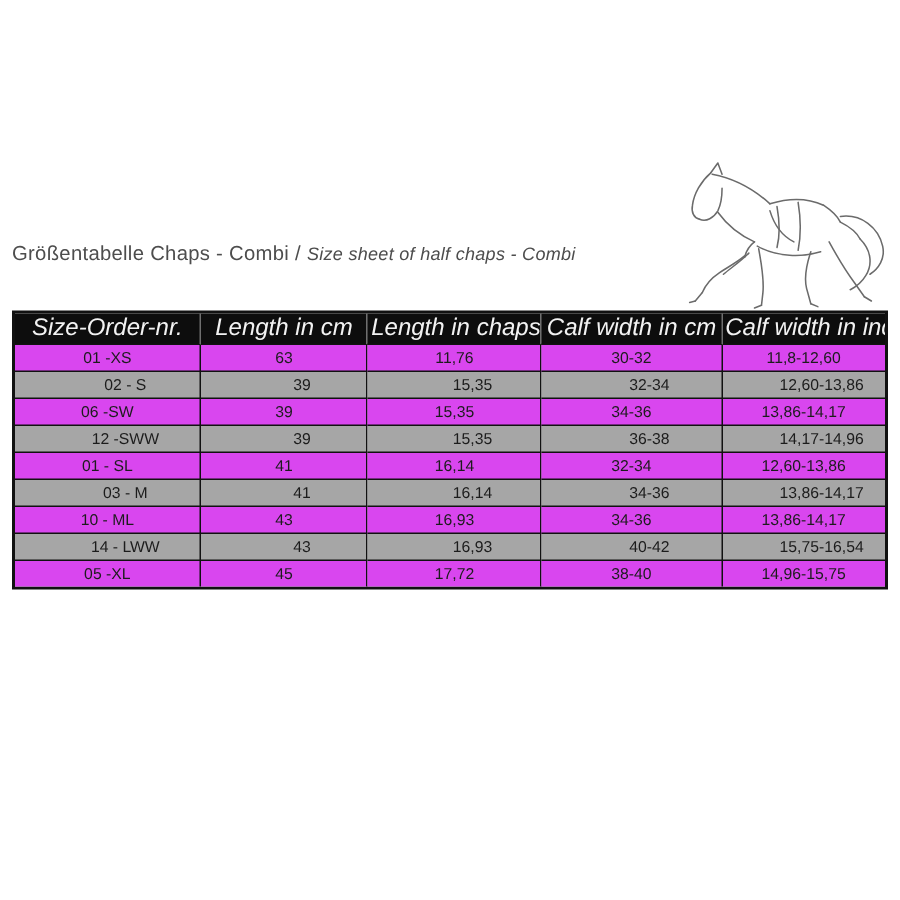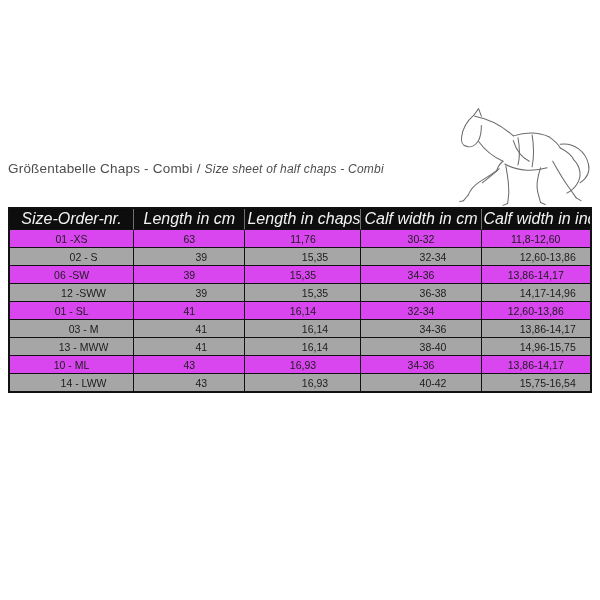--- a/index.html
+++ b/index.html
@@ -186,37 +186,37 @@
           <td>32-34</td>
           <td>12,60-13,86</td>
         </tr>
         <tr class="dark">
           <td>03 - M</td>
           <td>41</td>
           <td>16,14</td>
           <td>34-36</td>
           <td>13,86-14,17</td>
         </tr>
-        <tr class="dark">
-          <td>13 - MWW</td>
-          <td>41</td>
-          <td>16,14</td>
-          <td>38-40</td>
-          <td>14,96-15,75</td>
-        </tr>
         <tr class="light">
           <td>10 - ML</td>
           <td>43</td>
           <td>16,93</td>
           <td>34-36</td>
           <td>13,86-14,17</td>
         </tr>
         <tr class="dark">
           <td>14 - LWW</td>
           <td>43</td>
           <td>16,93</td>
           <td>40-42</td>
           <td>15,75-16,54</td>
         </tr>
+        <tr class="light">
+          <td>05 -XL</td>
+          <td>45</td>
+          <td>17,72</td>
+          <td>38-40</td>
+          <td>14,96-15,75</td>
+        </tr>
       </tbody>
   </table>
 
 </div>
 
 </body></html>

